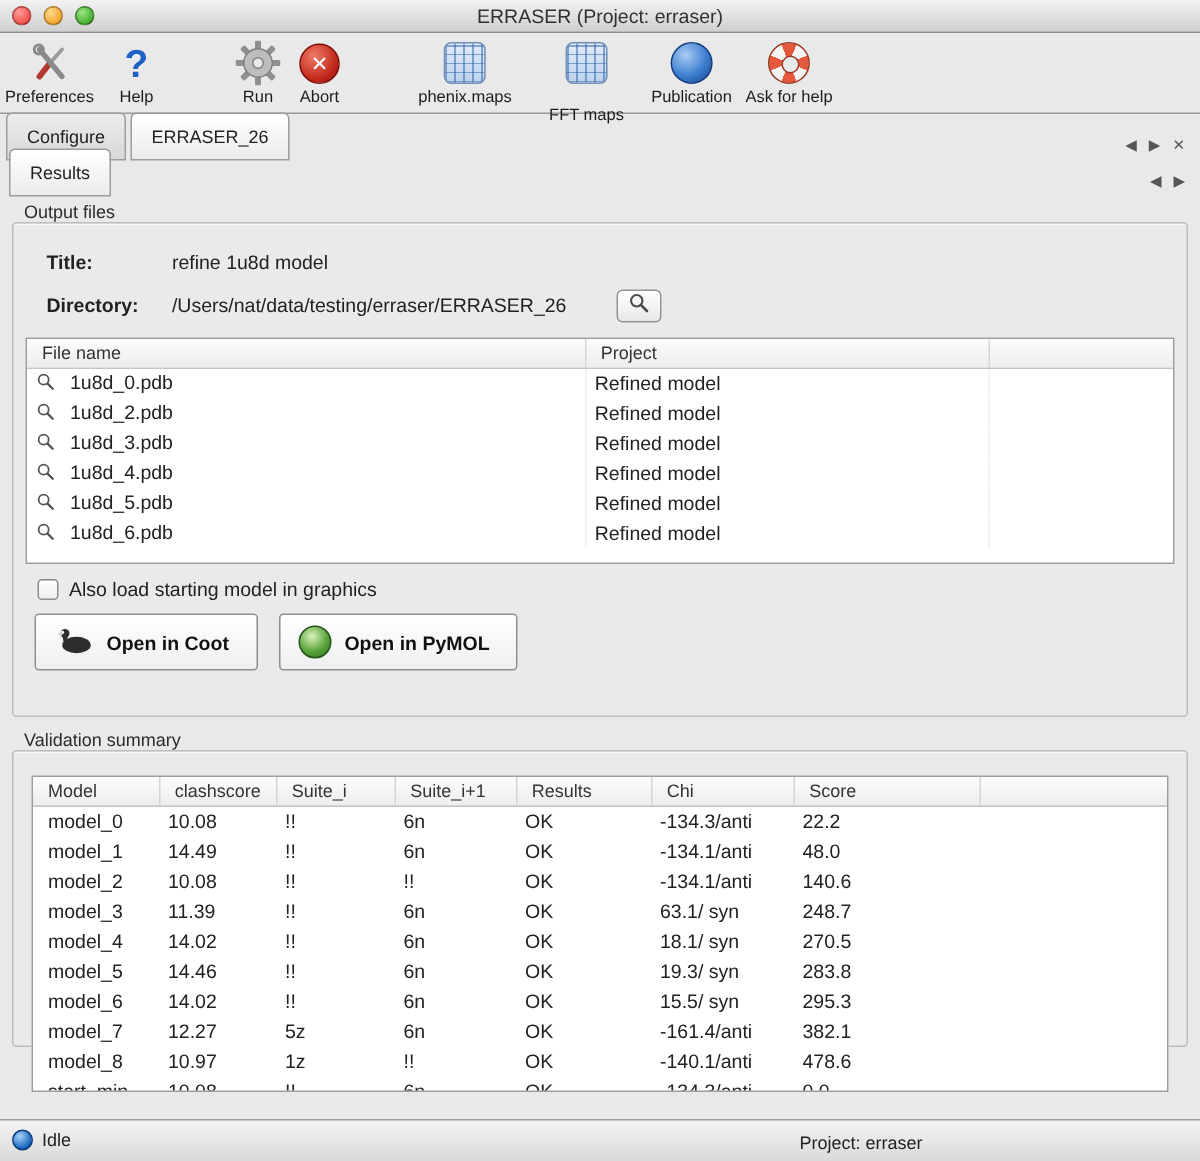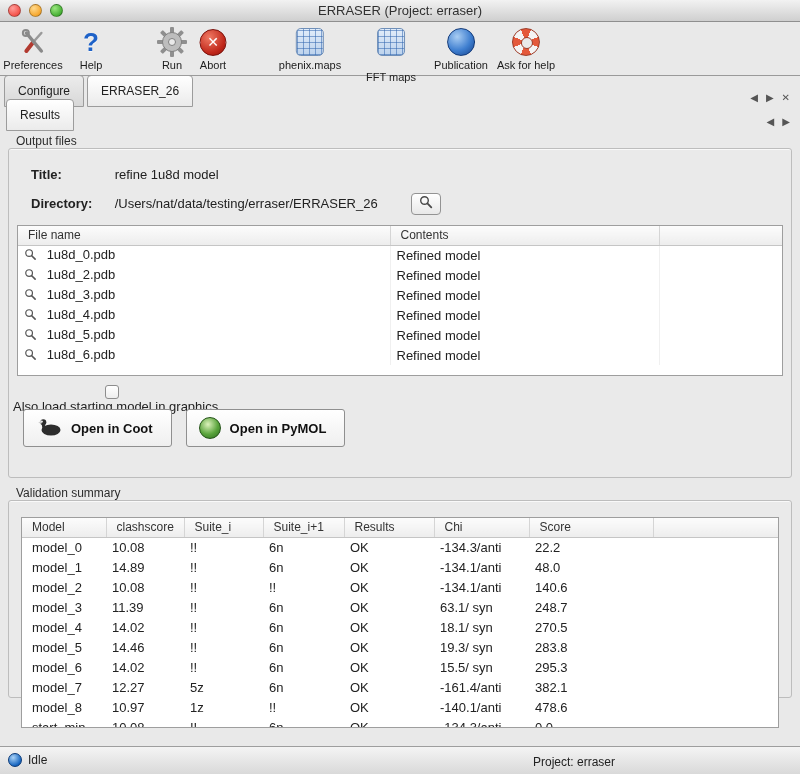--- a/index.html
+++ b/index.html
@@ -107,21 +107,21 @@
     border-bottom:1px solid #c5c5c5; border-right:1px solid #d5d5d5;
     padding:1px 6px 1px 10px; height:19px; white-space:nowrap; cursor:default;
   }
   th:last-child { border-right:none; }
   td { font-size:13px; padding:0 6px; height:20px; white-space:nowrap; overflow:hidden; }
   #files-tablewrap td { border-right:1px solid #f0f0f0; }
   #files-tablewrap td:last-child { border-right:none; }
   .mag-inline { vertical-align:-2px; margin-right:6px; }
 
   
-  .checkrow { position:absolute; left:4px; top:236px; display:flex; align-items:center; font-size:13px;flex-direction:column; }
+  .checkrow { position:absolute; left:16px; top:236px; display:flex; align-items:center; font-size:13px; }
   .checkbox { width:14px; height:14px; border:1px solid #8d8d8d; border-radius:3px;
     background:linear-gradient(#ffffff,#ededed); margin-right:7px; }
 
   
   .openrow { position:absolute; left:14px; top:260px; display:flex; gap:14px; }
   .openbtn {
     height:38px; padding:0 18px 0 12px; display:flex; align-items:center; gap:9px;
     border:1px solid #8f8f8f; border-radius:3px;
     background:linear-gradient(#ffffff,#efefef);
     font-size:13px; font-weight:bold; color:#111; cursor:default;
@@ -277,21 +277,21 @@
   <div class="tablewrap" id="files-tablewrap">
     <table>
       <colgroup>
           <col style="width:372px">
           <col style="width:269px">
           <col>
         </colgroup>
       <thead>
         <tr>
           <th>File name</th>
-          <th>Contents</th>
+          <th>Project</th>
           <th></th>
         </tr>
       </thead>
       <tbody>
 
           <tr>
             <td>
               <span class="mag-inline">
                 <svg width="13" height="13" viewBox="0 0 14 14">
                   <circle cx="5.5" cy="5.5" r="3.6" fill="none" stroke="#555" stroke-width="1.3"></circle>
@@ -432,21 +432,21 @@
             <td>!!</td>
             <td>6n</td>
             <td>OK</td>
             <td>-134.3/anti</td>
             <td>22.2</td>
             <td></td>
           </tr>
 
           <tr>
             <td style="padding-left:10px;">model_1</td>
-            <td>14.89</td>
+            <td>14.49</td>
             <td>!!</td>
             <td>6n</td>
             <td>OK</td>
             <td>-134.1/anti</td>
             <td>48.0</td>
             <td></td>
           </tr>
 
           <tr>
             <td style="padding-left:10px;">model_2</td>

